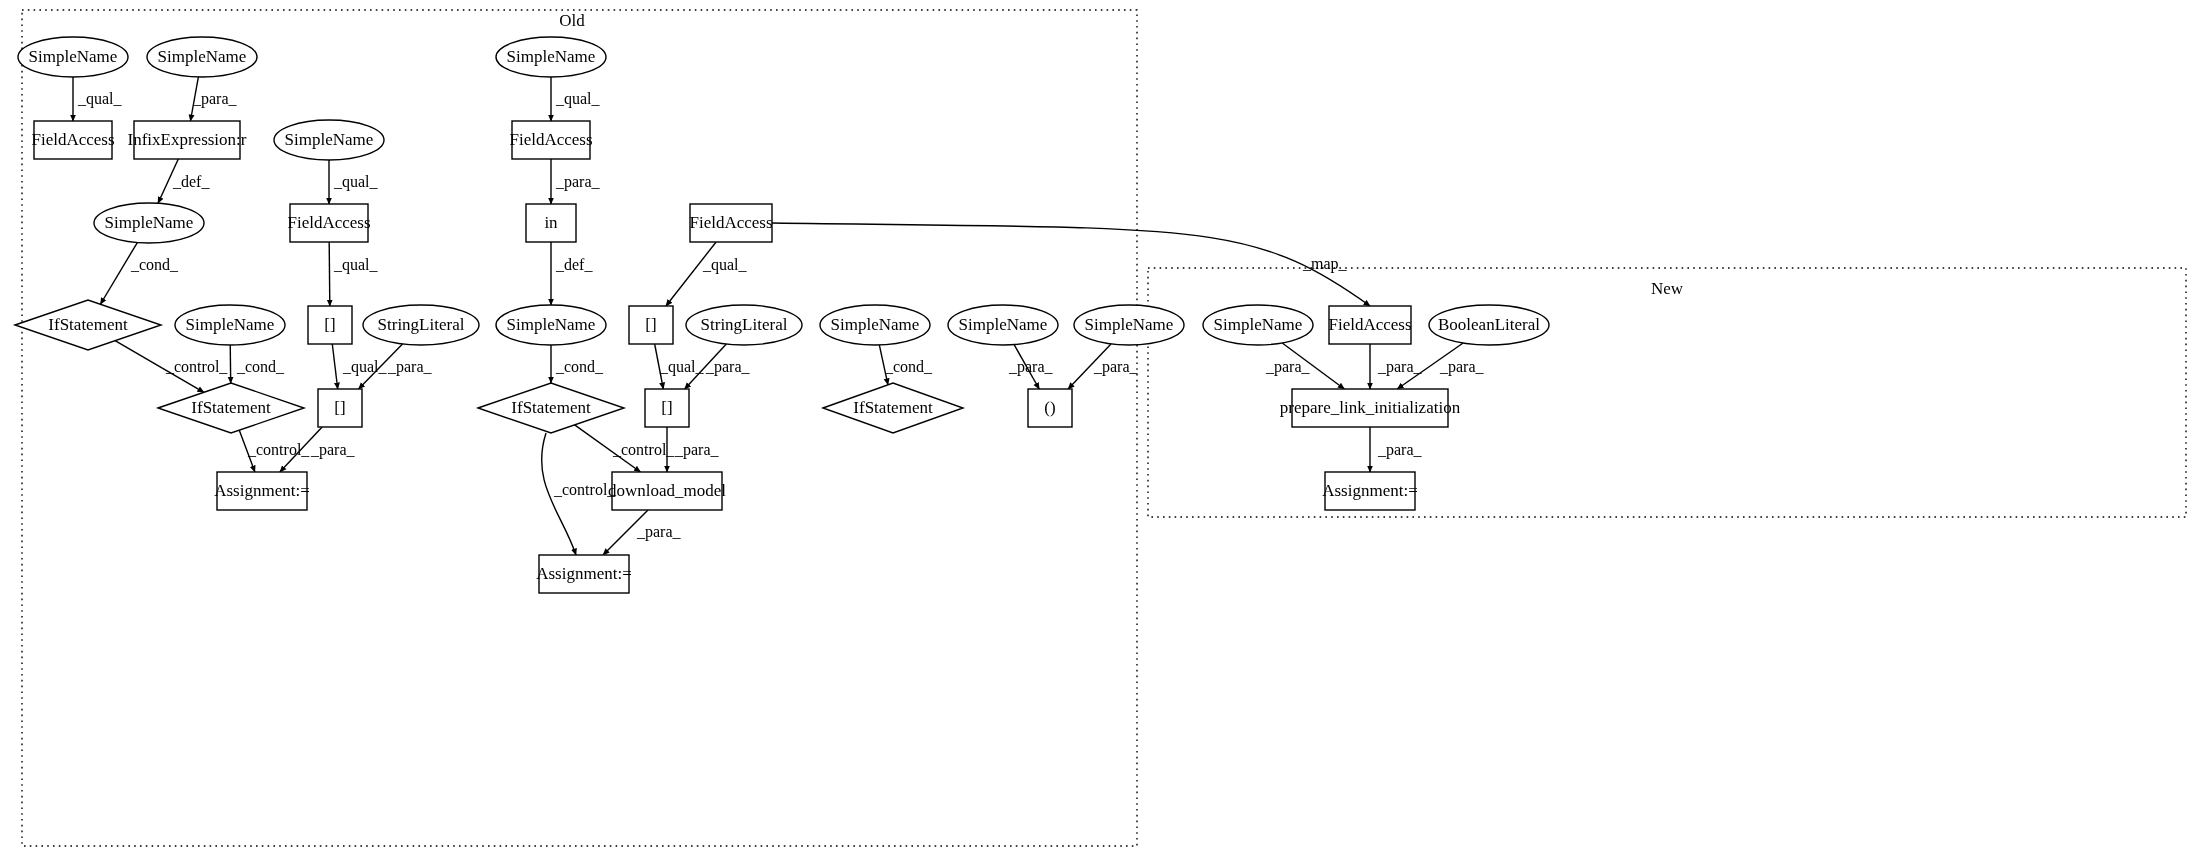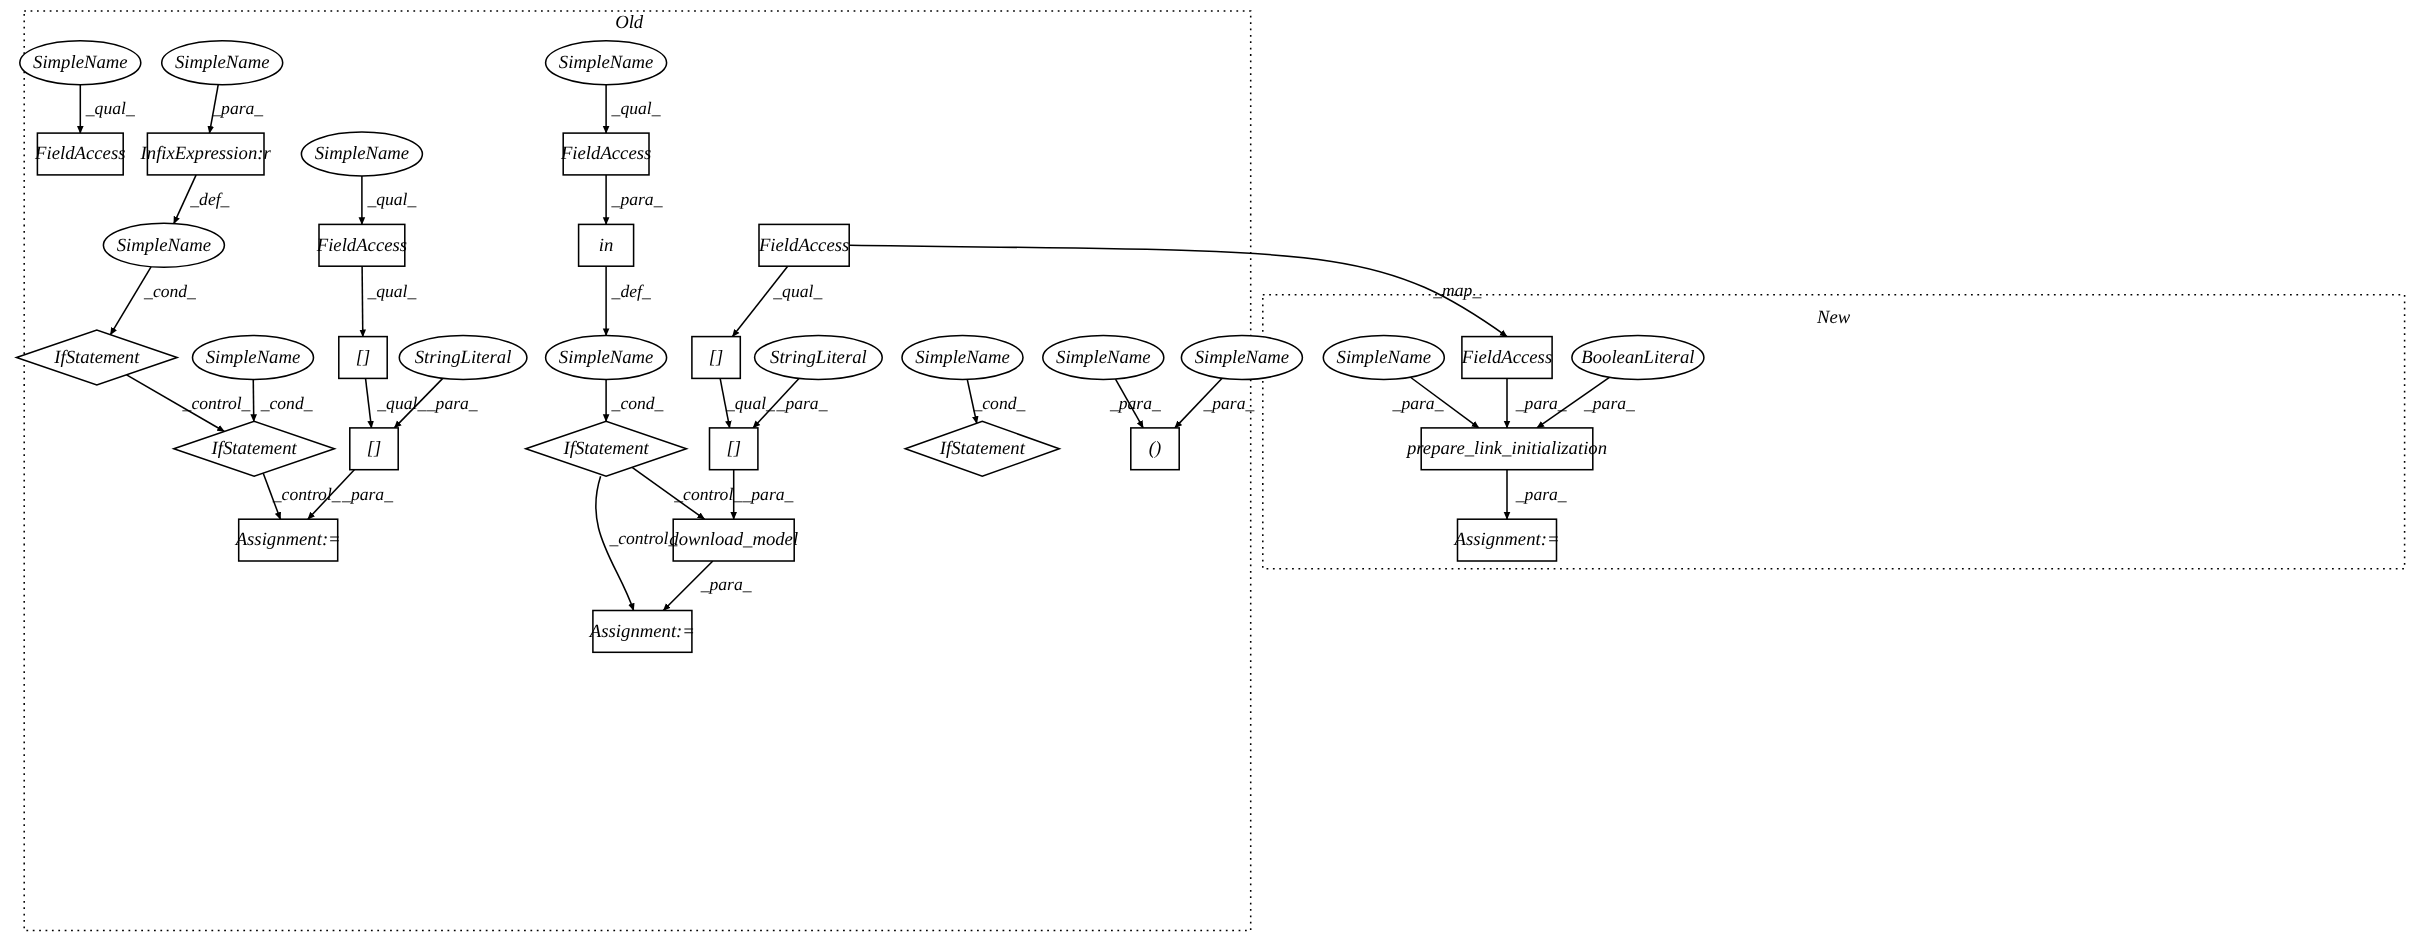--- a/index.html
+++ b/index.html
@@ -1,18 +1,18 @@
 <!DOCTYPE html>
 <html><head>
 <meta charset="utf-8">
 <style>
   html, body { margin: 0; padding: 0; background: #ffffff; }
   body { width: 2196px; height: 856px; overflow: hidden;
          font-family: "Liberation Serif", "DejaVu Serif", serif; }
-  #canvas { position: relative; width: 2196px; height: 856px; font-style: italic; }
+  #canvas { position: relative; width: 2196px; height: 856px; }
   svg { position: absolute; top: 0; left: 0; width: 2196px; height: 856px; }
   .node-shape { fill: #ffffff; stroke: #000000; stroke-width: 1.4; }
   .node-label { font-family: "Liberation Serif", "DejaVu Serif", serif;
                 font-size: 17px; fill: #000000; text-anchor: middle;
                 dominant-baseline: middle; }
   .edge-line { fill: none; stroke: #000000; stroke-width: 1.4; }
   .edge-label { font-family: "Liberation Serif", "DejaVu Serif", serif;
                 font-size: 16px; fill: #000000; text-anchor: start;
                 dominant-baseline: middle; }
   .cluster-box { fill: none; stroke: #000000; stroke-width: 1.4;

